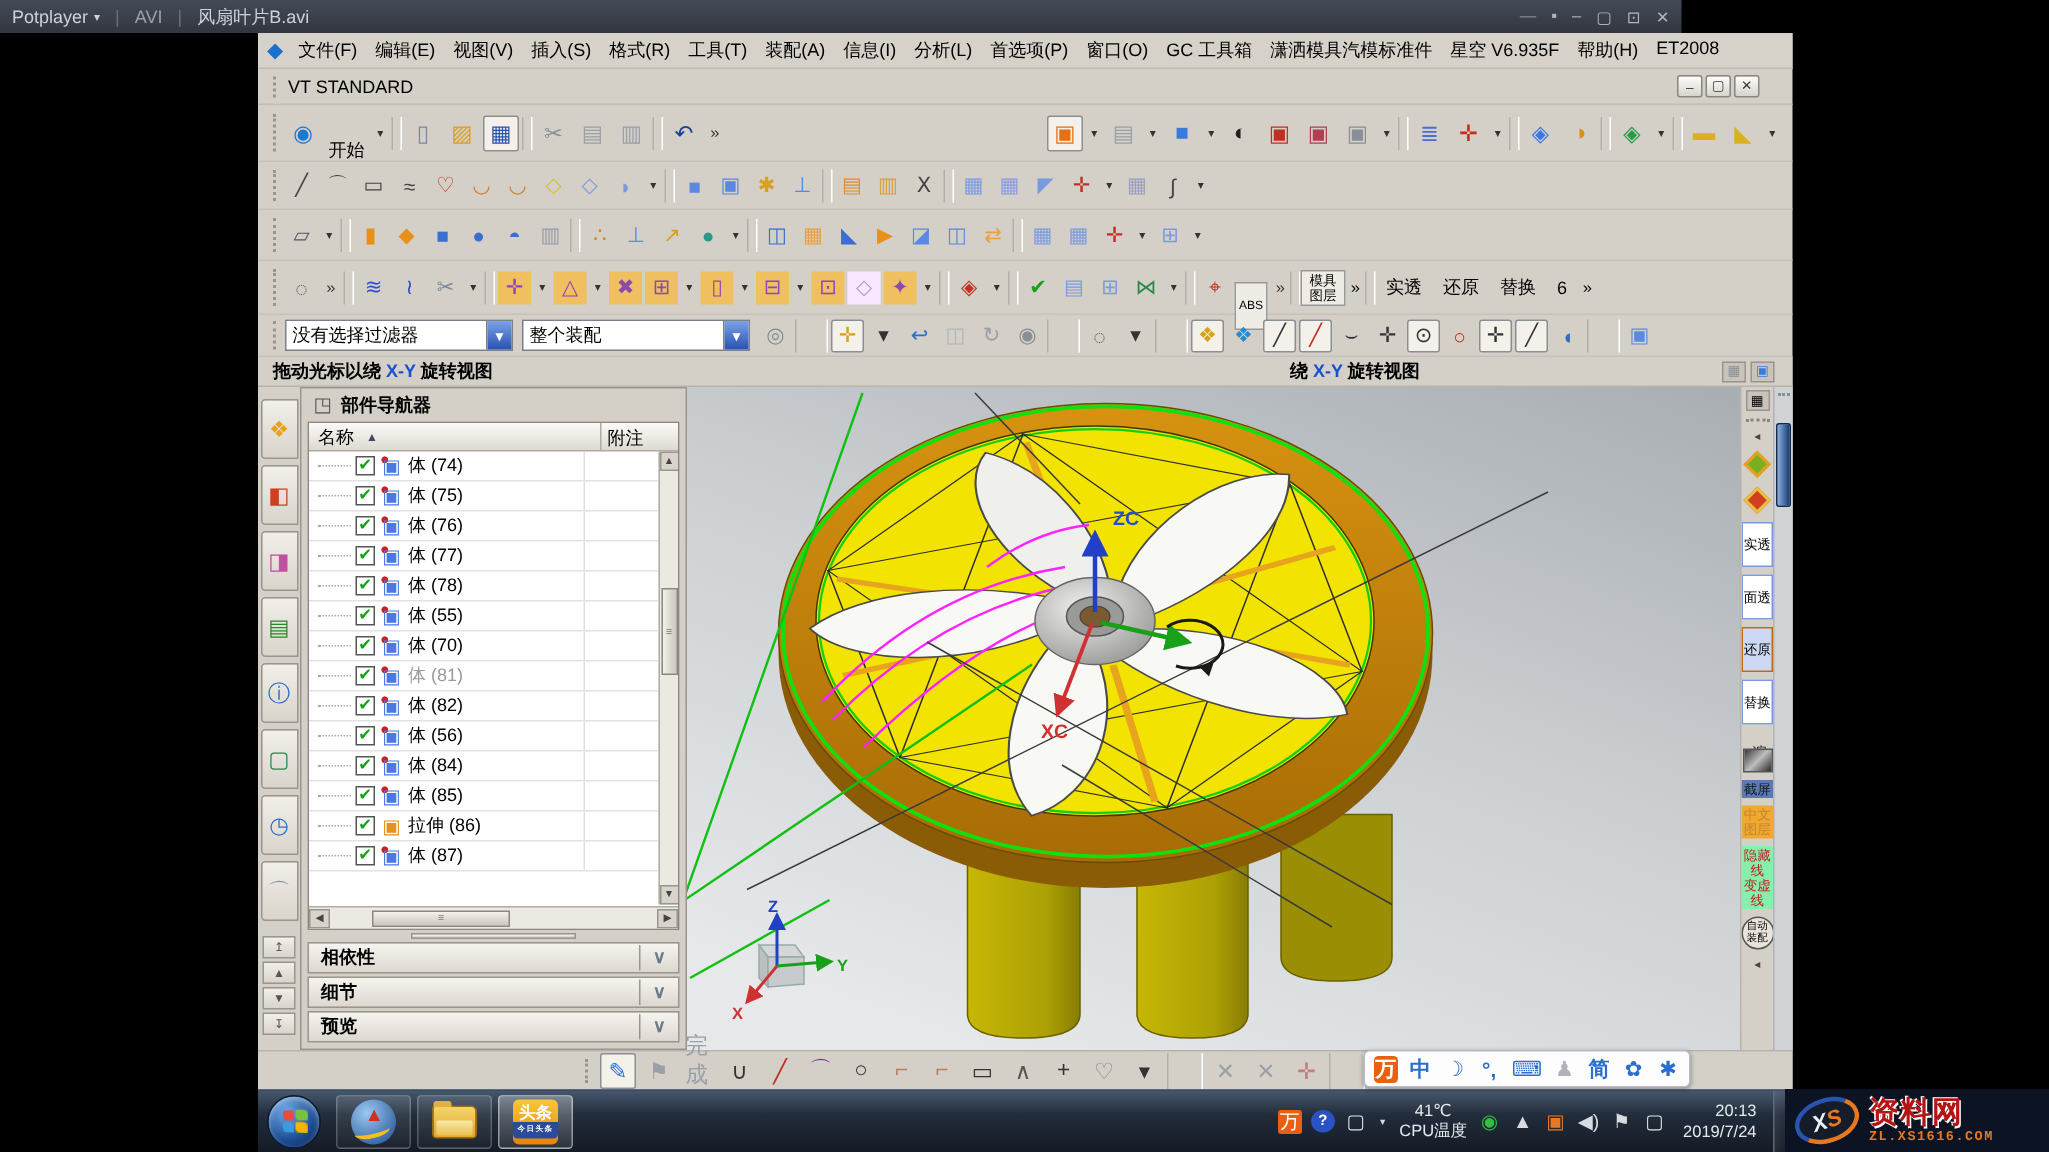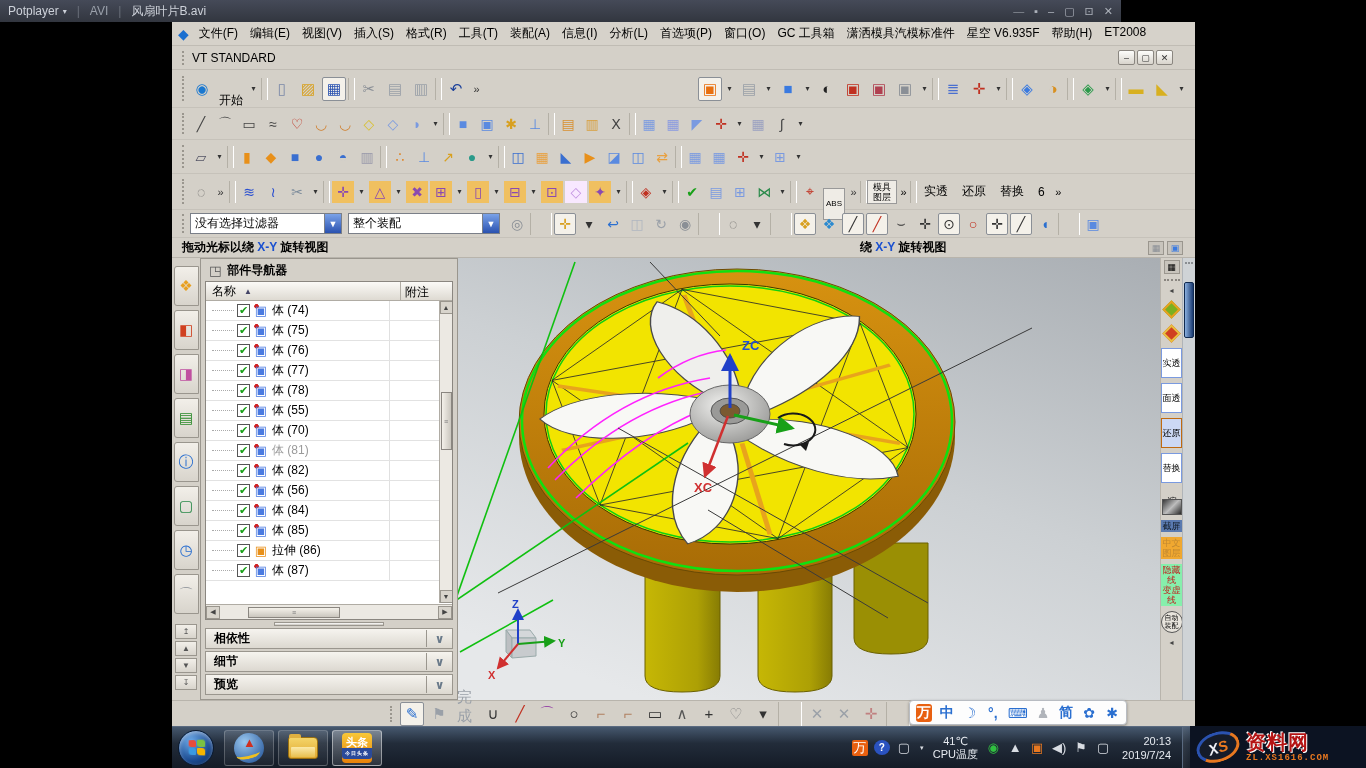--- a/index.html
+++ b/index.html
@@ -87,21 +87,21 @@
   .varr{width:13px;height:13px;background:#d8d4cc;border:1px solid #9a968e;font-size:7px;color:#444;display:flex;align-items:center;justify-content:center;flex:none;}
   .vthumb{width:11px;height:58px;background:linear-gradient(90deg,#f4f1ea,#cac6be);border:1px solid #8a8680;margin-top:78px;
     display:flex;align-items:center;justify-content:center;font-size:7px;color:#777;}
   .vspace{flex:1;}
   .hscroll{height:15px;display:flex;align-items:center;background:#ece9e3;border-top:1px solid #b0aca4;flex:none;}
   .harr{width:14px;height:13px;font-size:7px;color:#444;background:#d8d4cc;border:1px solid #9a968e;display:flex;align-items:center;justify-content:center;}
   .hthumb{width:92px;height:11px;background:linear-gradient(#f4f1ea,#cac6be);border:1px solid #8a8680;margin-left:28px;
     display:flex;align-items:center;justify-content:center;font-size:7px;color:#777;}
   .splitter{height:8px;display:flex;align-items:center;justify-content:center;}
   .splitter .sgrip{width:110px;height:4px;background:linear-gradient(#fff,#c8c4bc);border:1px solid #9a968e;}
-  .pbars{padding:0 4px 4px;display:flex;flex-direction:column;gap:2px;}
+  .pbars{padding:0 4px 4px;display:flex;flex-direction:column;gap:2px;font-family:Liberation Serif, serif;}
   .pbar{height:21px;display:flex;align-items:center;background:linear-gradient(#f6f4ef,#dcd8d0);border:1px solid #9a968e;padding-left:8px;font-weight:bold;}
   .pbar .chev{margin-left:auto;width:26px;height:17px;border-left:1px solid #9a968e;display:flex;align-items:center;justify-content:center;
     color:#6a7a8a;font-weight:bold;font-size:12px;}
   
   .viewport{position:absolute;left:286px;top:0;width:702px;height:442px;overflow:hidden;
     background:linear-gradient(200deg,#a9aeb3,#ccd0d3 45%,#e6e8ea 90%);}
   
   .righttools{position:absolute;right:13px;top:0;width:22px;height:100%;background:#d4d0c8;border-left:1px solid #b8b4ac;
     display:flex;flex-direction:column;align-items:center;padding-top:2px;gap:5px;font-size:10px;overflow:hidden;}
   .rt-mini{display:flex;gap:2px;}

